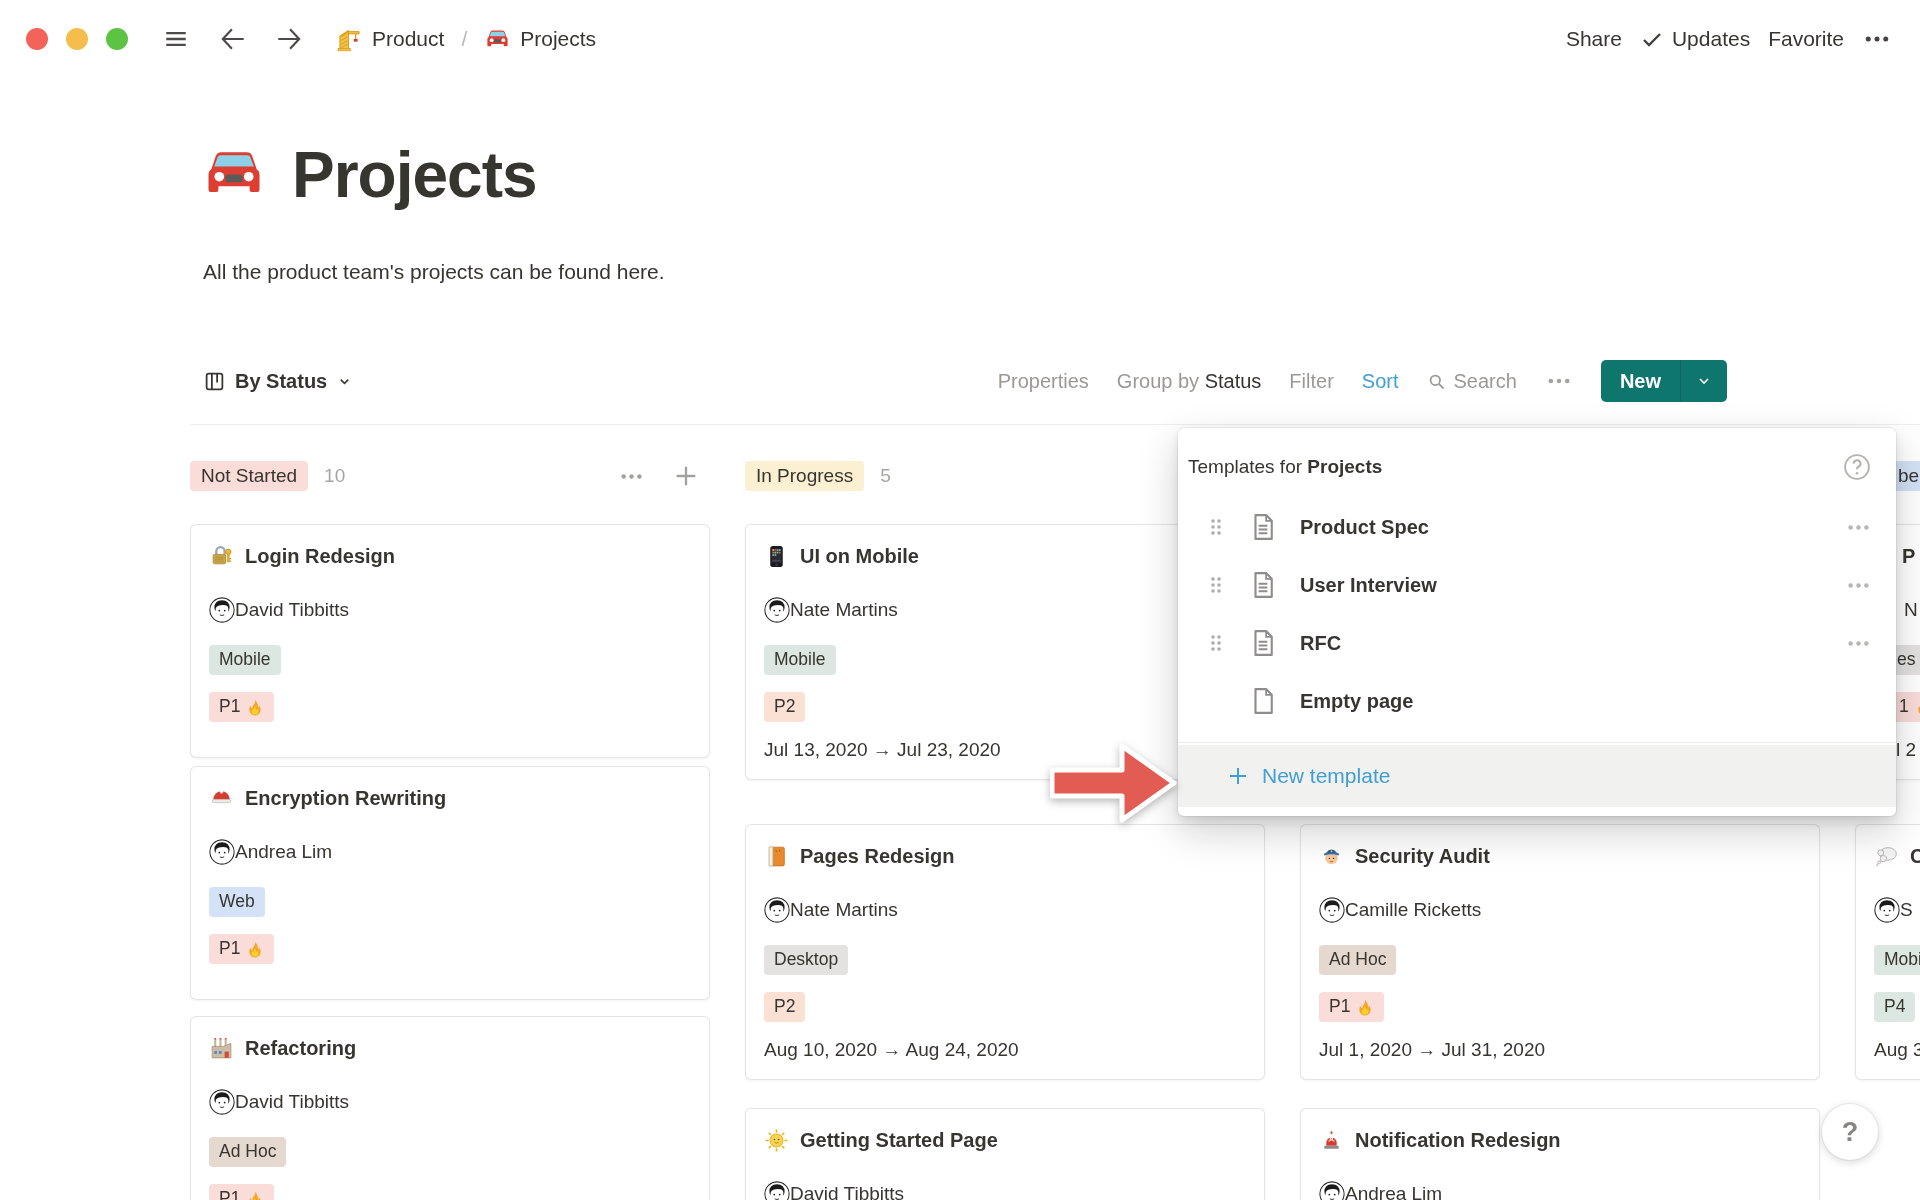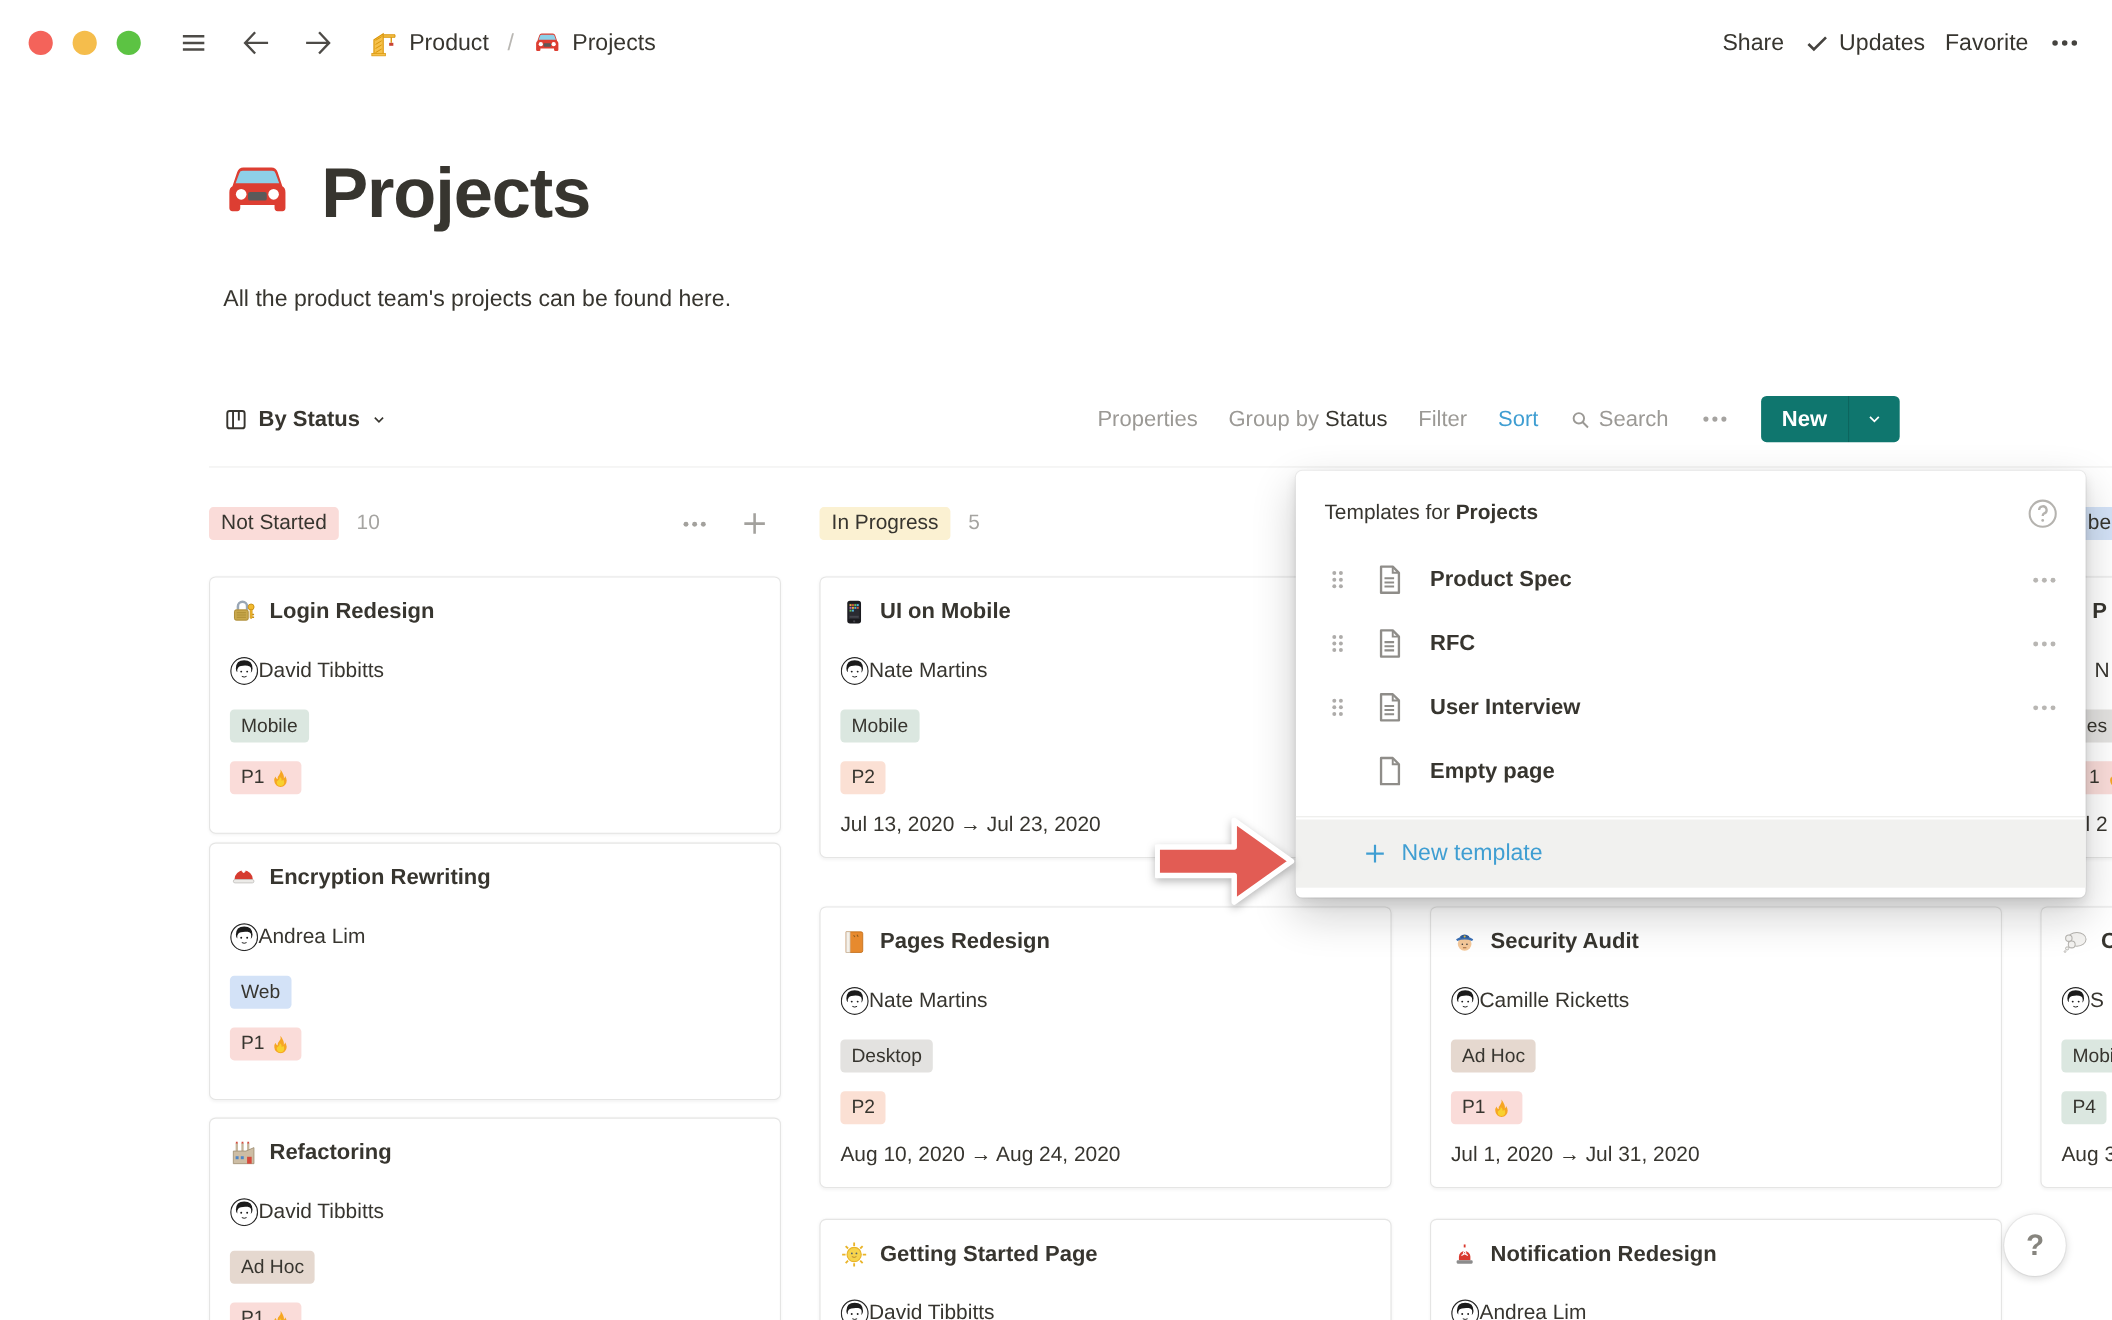--- a/index.html
+++ b/index.html
@@ -64,29 +64,29 @@
   .person{font-size:19px;}
   .tag-row{height:30px;margin-bottom:17px;}
   .tag{display:inline-flex;align-items:center;gap:6px;padding:4px 10px;border-radius:4px;font-size:17.5px;line-height:1.25;white-space:nowrap;}
   .flame{width:18px;height:18px;}
   .dates{font-size:19px;margin-top:4px;white-space:nowrap;}
 
   
   .tpl-panel{position:absolute;left:1178px;top:428px;width:718px;box-sizing:border-box;z-index:50;
              background:#fff;border-radius:6px;padding-bottom:9px;
              box-shadow:rgba(15,15,15,0.05) 0 0 0 1px, rgba(15,15,15,0.1) 0 5px 10px, rgba(15,15,15,0.2) 0 15px 40px;}
-  .tpl-head{display:flex;align-items:center;padding:24px 24px 16px 26px;font-size:19px;}
+  .tpl-head{display:flex;align-items:center;padding:24px 24px 16px 10px;font-size:19px;}
   .tpl-help{margin-left:auto;width:30px;height:30px;color:#b5b3af;}
   .tpl-item{height:58px;display:flex;align-items:center;padding:0 24px;}
   .tpl-handle{width:24px;height:24px;margin-left:2px;color:#aeacaa;flex:none;}
   .tpl-doc{width:30px;height:30px;margin-left:20px;color:#8f8d89;flex:none;}
   .tpl-label{margin-left:22px;font-size:20px;font-weight:bold;}
   .tpl-menu{margin-left:auto;width:27px;height:27px;color:#b8b6b3;}
   .tpl-sep{height:1px;background:#ebebe9;margin-top:12px;}
-  .tpl-footer{height:62px;margin-top:2px;background:#f1f1ef;display:flex;align-items:center;padding-left:60px;color:#3f9ed2;}
+  .tpl-footer{height:62px;margin-top:2px;background:#f1f1ef;display:flex;align-items:center;padding-left:48px;color:#3f9ed2;}
   .tpl-plus{width:24px;height:24px;}
   .tpl-new-label{margin-left:12px;font-size:21px;}
 
   
   .red-arrow{position:absolute;left:1050px;top:740px;z-index:60;filter:drop-shadow(0 3px 4px rgba(0,0,0,0.28));}
 
   
   .frag-title{display:flex;align-items:center;font-size:20px;font-weight:700;height:30px;margin-bottom:26px;margin-left:28px;}
   .frag-person{font-size:19px;height:26px;margin-bottom:22px;margin-left:30px;display:flex;align-items:center;}
   .frag-dates{font-size:19px;margin-top:4px;margin-left:22px;white-space:nowrap;}
@@ -645,55 +645,55 @@
     <span class="tpl-handle" data-icon="drag-handle-icon">
         <svg viewBox="0 0 24 24" fill="currentColor">
           <circle cx="9" cy="6" r="1.8"></circle>
           <circle cx="15" cy="6" r="1.8"></circle>
           <circle cx="9" cy="12" r="1.8"></circle>
           <circle cx="15" cy="12" r="1.8"></circle>
           <circle cx="9" cy="18" r="1.8"></circle>
           <circle cx="15" cy="18" r="1.8"></circle>
         </svg>
       </span>
-    <span class="tpl-doc" data-icon-bind="templates_menu.items.2.icon">
+    <span class="tpl-doc" data-icon-bind="templates_menu.items.1.icon">
         <svg viewBox="0 0 24 24">
           <path d="M6 2.5h8.5L19 7v14.5H6z" fill="#fff" stroke="currentColor" stroke-width="1.7" stroke-linejoin="round"></path>
           <path d="M14.5 2.5V7H19" fill="none" stroke="currentColor" stroke-width="1.4"></path>
           <path d="M8.5 11h7M8.5 14h7M8.5 17h7" stroke="currentColor" stroke-width="1.5"></path>
         </svg>
       </span>
-    <span class="tpl-label">RFC</span>
+    <span class="tpl-label">User Interview</span>
     <span class="tpl-menu" data-icon="dots-h-icon">
         <svg viewBox="0 0 24 24" fill="currentColor">
           <circle cx="5" cy="12" r="2"></circle>
           <circle cx="12" cy="12" r="2"></circle>
           <circle cx="19" cy="12" r="2"></circle>
         </svg>
       </span>
   </div>
   <div class="tpl-item">
     <span class="tpl-handle" data-icon="drag-handle-icon">
         <svg viewBox="0 0 24 24" fill="currentColor">
           <circle cx="9" cy="6" r="1.8"></circle>
           <circle cx="15" cy="6" r="1.8"></circle>
           <circle cx="9" cy="12" r="1.8"></circle>
           <circle cx="15" cy="12" r="1.8"></circle>
           <circle cx="9" cy="18" r="1.8"></circle>
           <circle cx="15" cy="18" r="1.8"></circle>
         </svg>
       </span>
-    <span class="tpl-doc" data-icon-bind="templates_menu.items.1.icon">
+    <span class="tpl-doc" data-icon-bind="templates_menu.items.2.icon">
         <svg viewBox="0 0 24 24">
           <path d="M6 2.5h8.5L19 7v14.5H6z" fill="#fff" stroke="currentColor" stroke-width="1.7" stroke-linejoin="round"></path>
           <path d="M14.5 2.5V7H19" fill="none" stroke="currentColor" stroke-width="1.4"></path>
           <path d="M8.5 11h7M8.5 14h7M8.5 17h7" stroke="currentColor" stroke-width="1.5"></path>
         </svg>
       </span>
-    <span class="tpl-label">User Interview</span>
+    <span class="tpl-label">RFC</span>
     <span class="tpl-menu" data-icon="dots-h-icon">
         <svg viewBox="0 0 24 24" fill="currentColor">
           <circle cx="5" cy="12" r="2"></circle>
           <circle cx="12" cy="12" r="2"></circle>
           <circle cx="19" cy="12" r="2"></circle>
         </svg>
       </span>
   </div>
   <div class="tpl-item">
     <span class="tpl-handle" style="visibility:hidden;" data-icon="drag-handle-icon">

